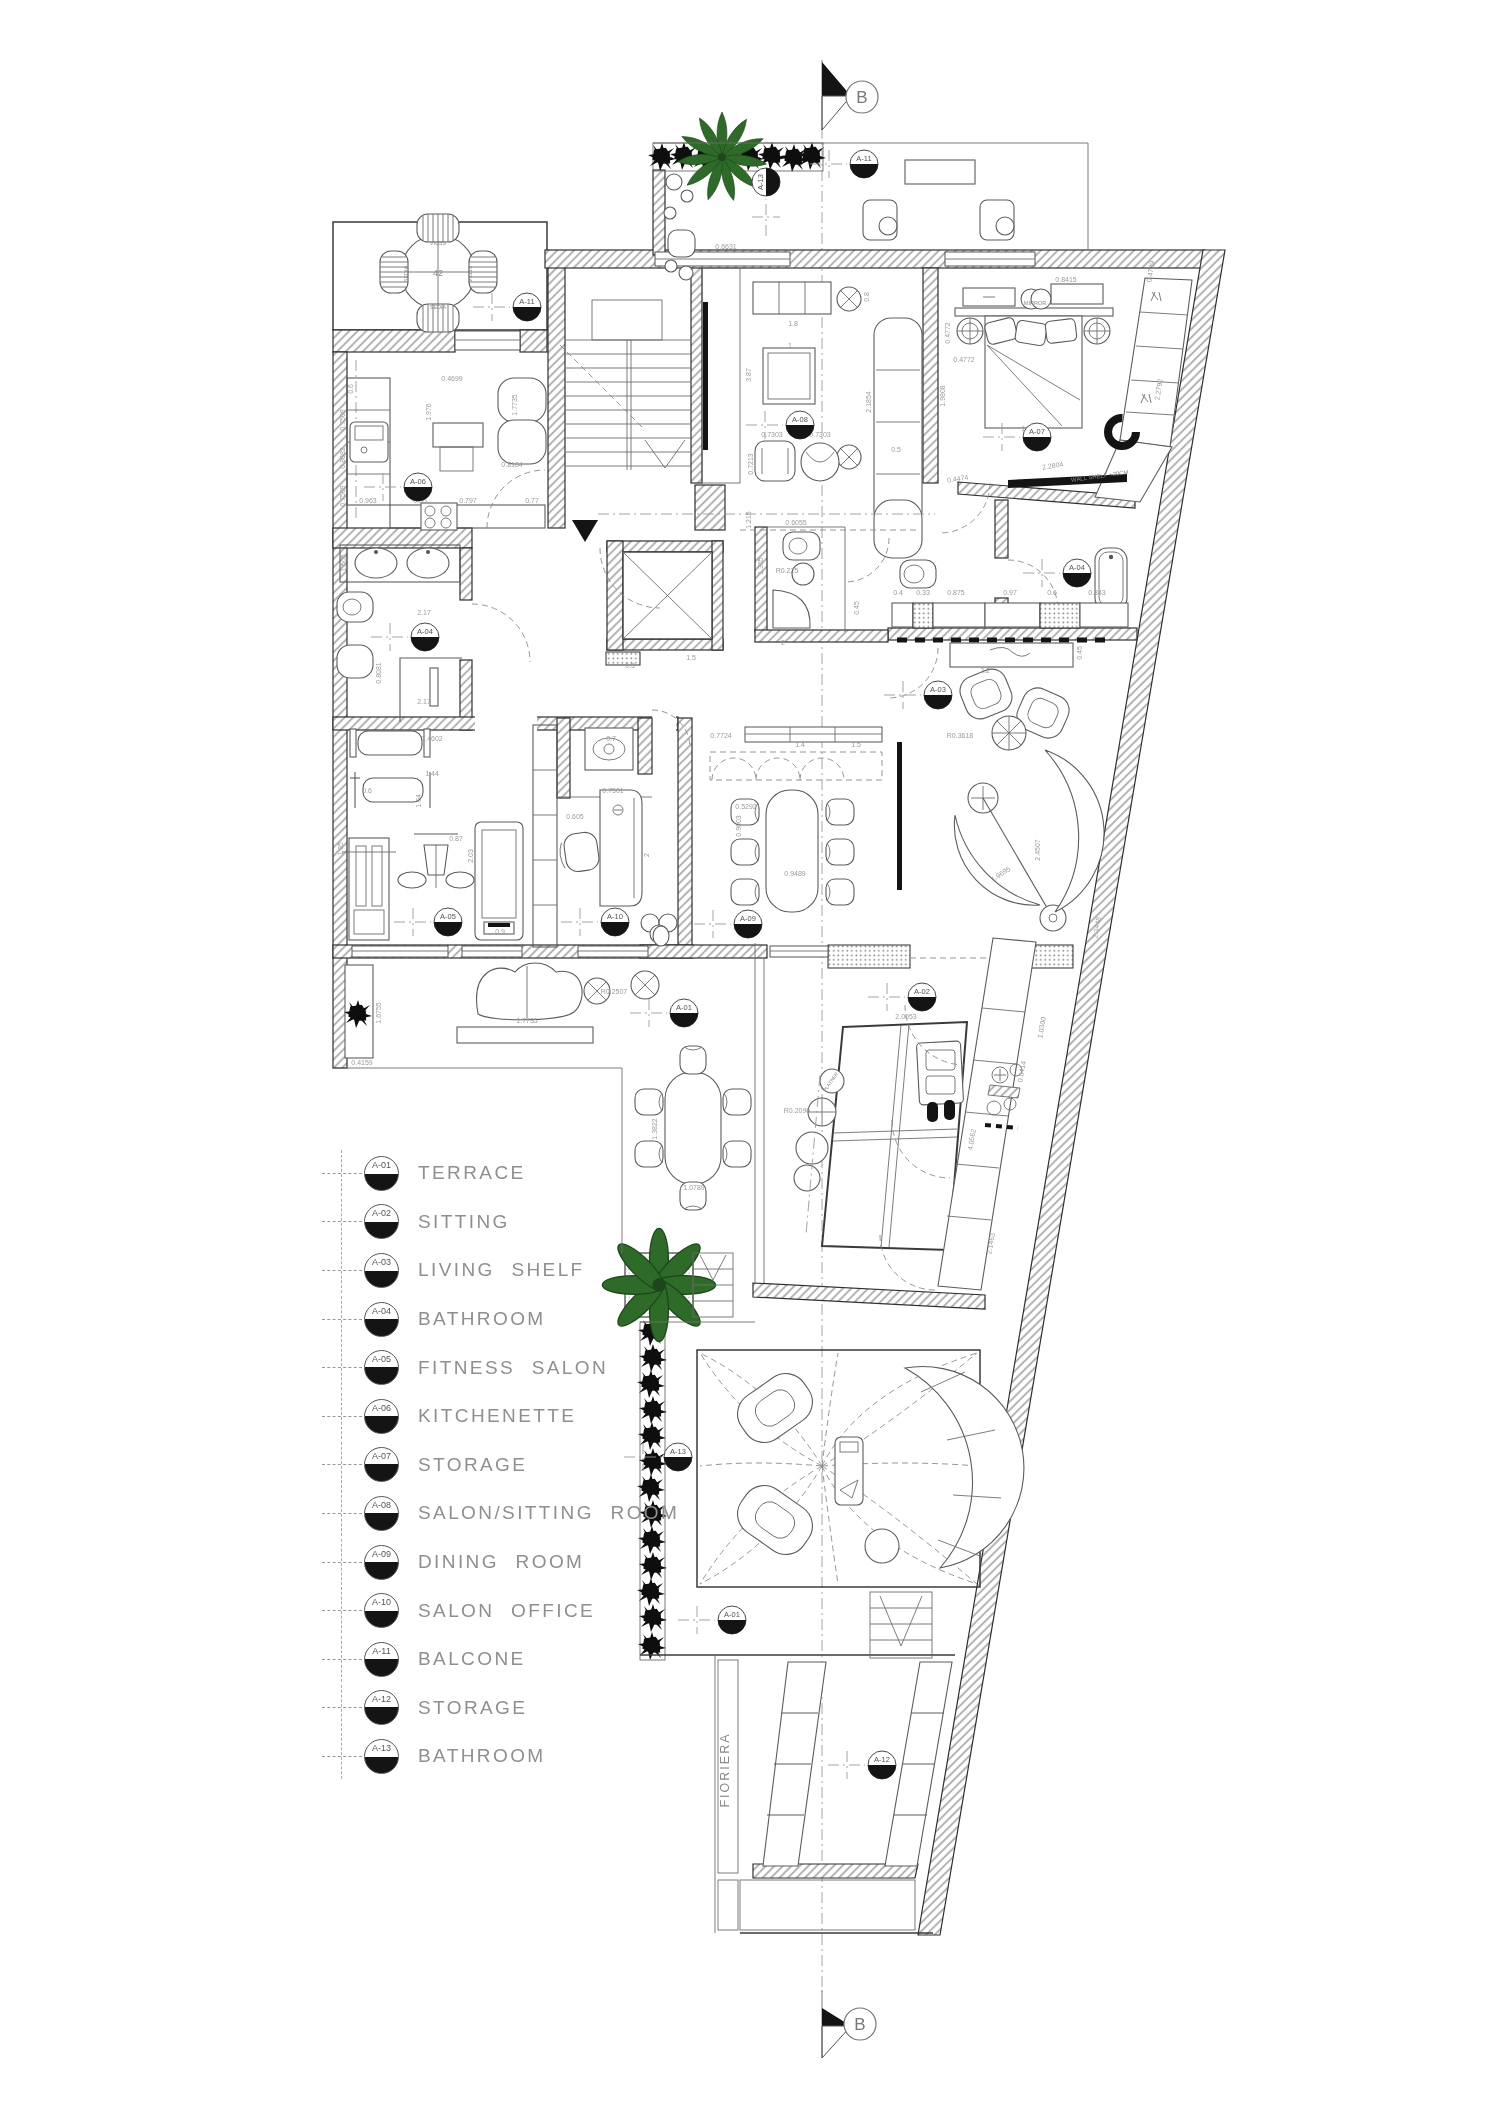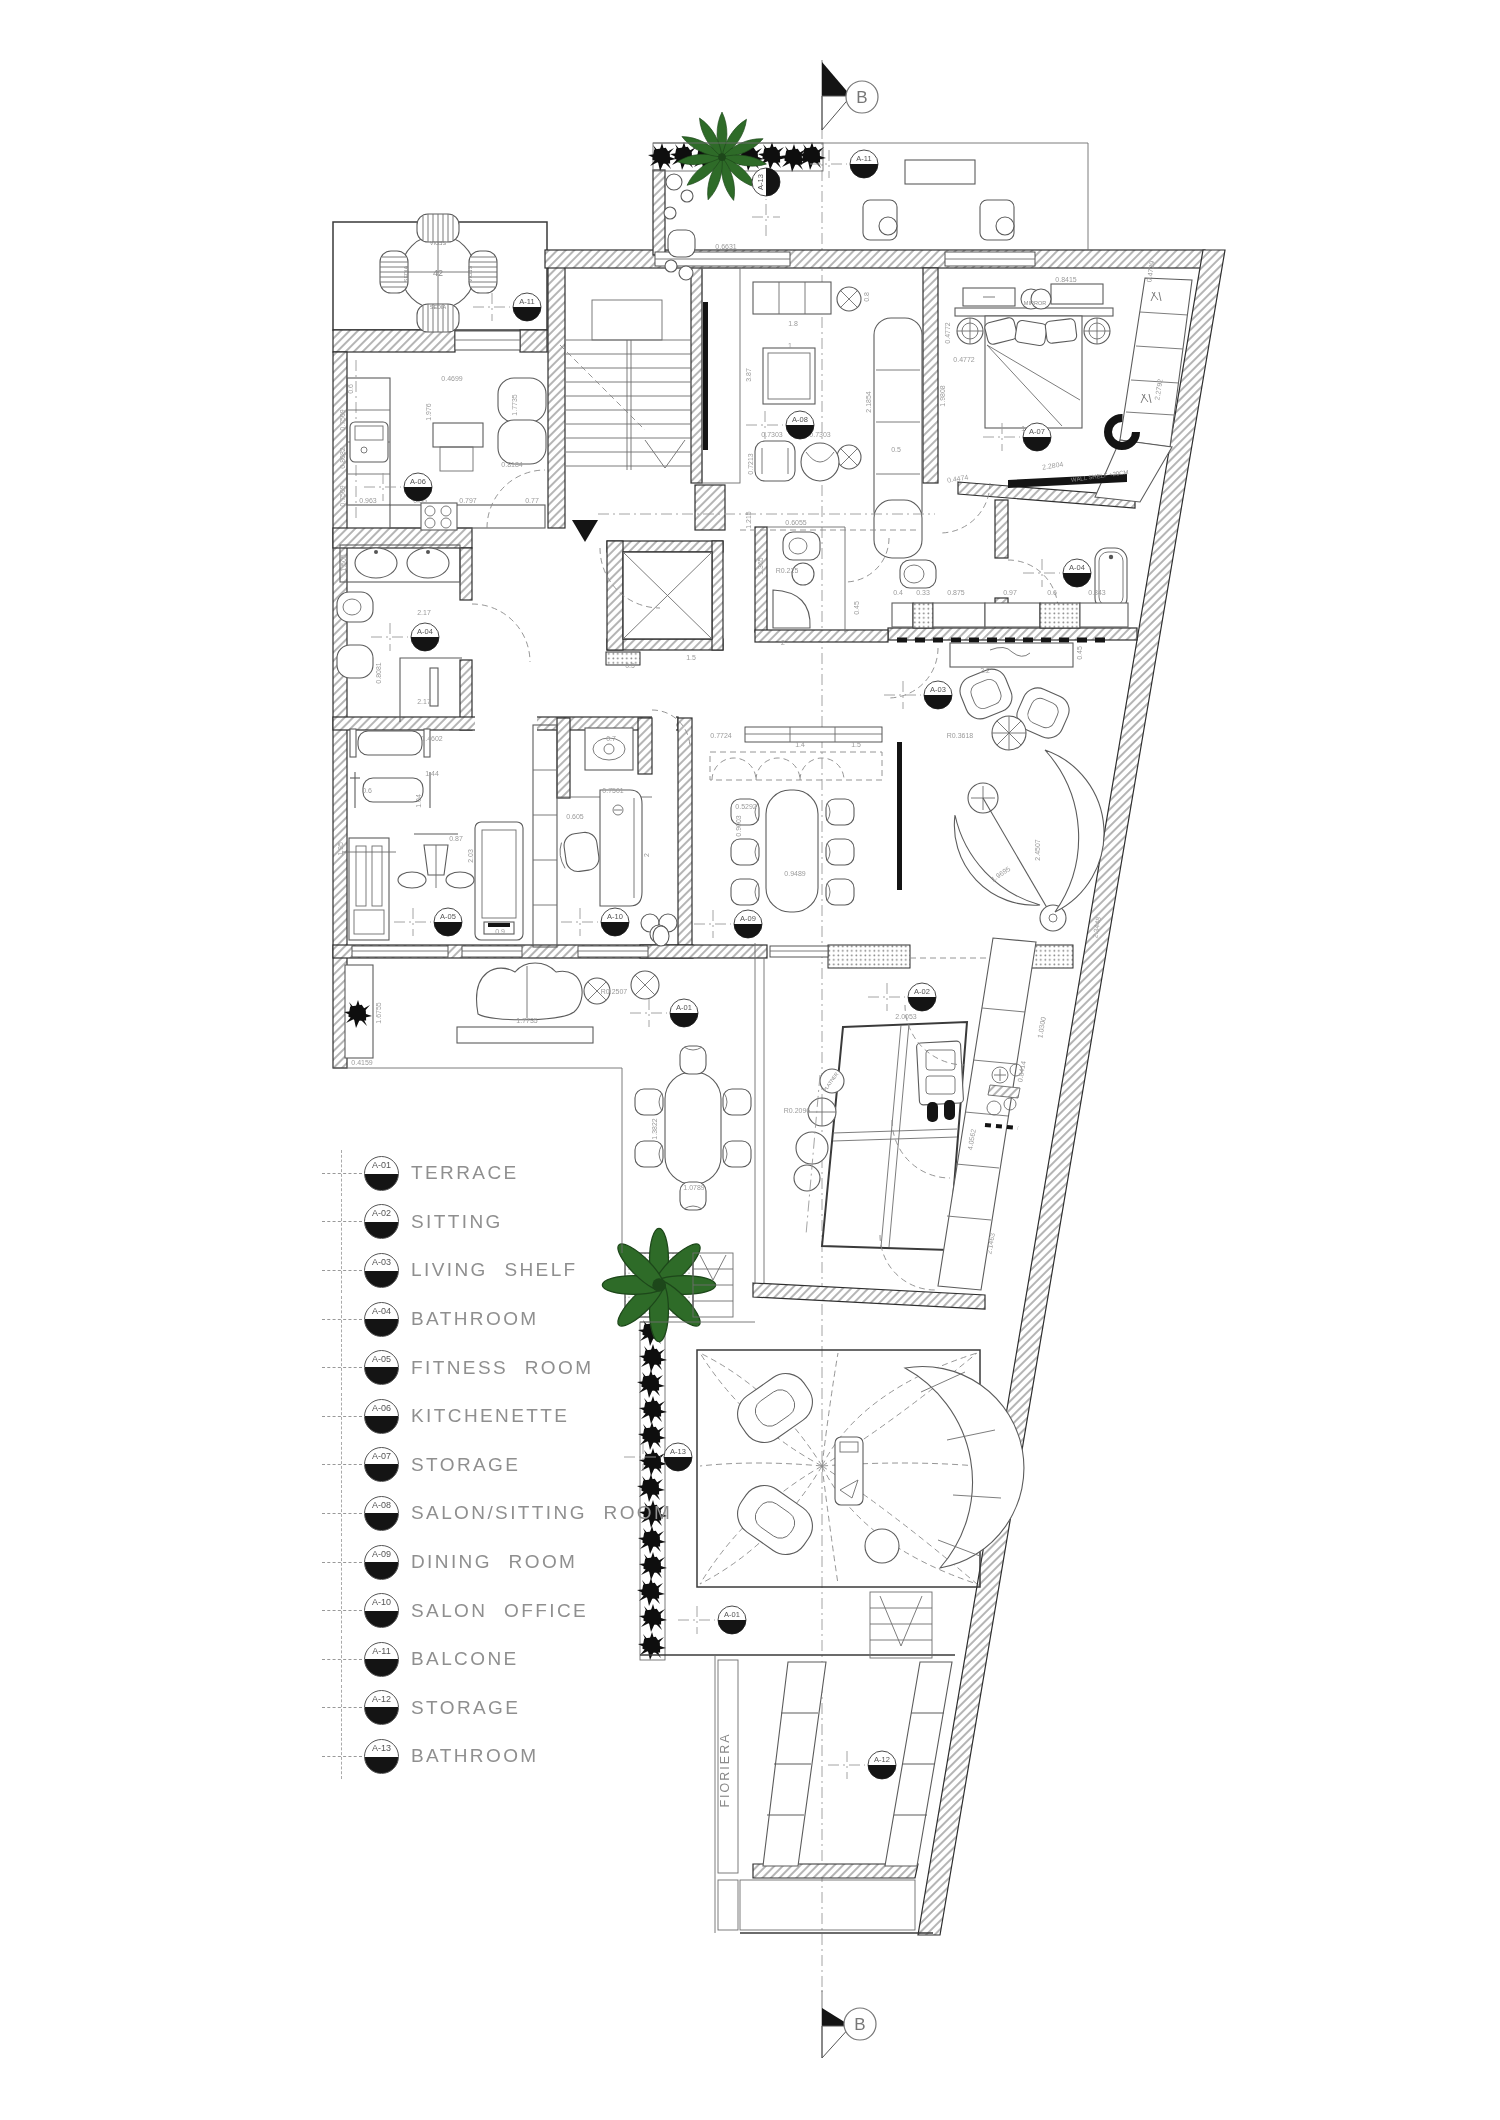--- a/index.html
+++ b/index.html
@@ -20,21 +20,21 @@
   
   #legend{position:absolute; left:322px; top:1149px;}
   .legend-row{position:relative; height:48.6px; display:flex; align-items:center;}
   .tick-v{position:absolute; left:19px; top:1px; height:46px; border-left:1px dashed #aaa;}
   .tick-h{width:40px; height:0; border-top:1px dashed #999; flex:none;}
   .lg-marker{position:relative; width:33px; height:33px; border:1.2px solid #555;
      border-radius:50%; margin-left:2px; flex:none;
      background:linear-gradient(to bottom,#fff 0 50%,#141414 50% 100%);}
   .lg-id{position:absolute; top:3px; left:0; right:0; text-align:center;
      font-size:9px; color:#555;}
-  .lg-label{margin-left:12px; font-size:19px; color:#8f8f8f; letter-spacing:2.4px;
+  .lg-label{margin-left:19px; font-size:19px; color:#8f8f8f; letter-spacing:2.4px;
      word-spacing:9px; white-space:nowrap;}
 </style>
 </head>
 <body>
 
 <svg id="plan-svg" width="1500" height="2120" viewBox="0 0 1500 2120">
   <defs>
     <pattern id="h" width="6" height="6" patternUnits="userSpaceOnUse" patternTransform="rotate(45)">
       <rect width="6" height="6" fill="#fff"></rect>
       <line x1="1" y1="0" x2="1" y2="6" stroke="#787878" stroke-width="1.1"></line>
@@ -1004,21 +1004,21 @@
     <span class="lg-id">A-04</span>
       </span>
   <span class="lg-label">BATHROOM</span>
     </div>
     <div class="legend-row">
       <span class="tick-v"></span>
   <span class="tick-h"></span>
   <span class="lg-marker">
     <span class="lg-id">A-05</span>
       </span>
-  <span class="lg-label">FITNESS ROOM</span>
+  <span class="lg-label">FITNESS SALON</span>
     </div>
     <div class="legend-row">
       <span class="tick-v"></span>
   <span class="tick-h"></span>
   <span class="lg-marker">
     <span class="lg-id">A-06</span>
       </span>
   <span class="lg-label">KITCHENETTE</span>
     </div>
     <div class="legend-row">

